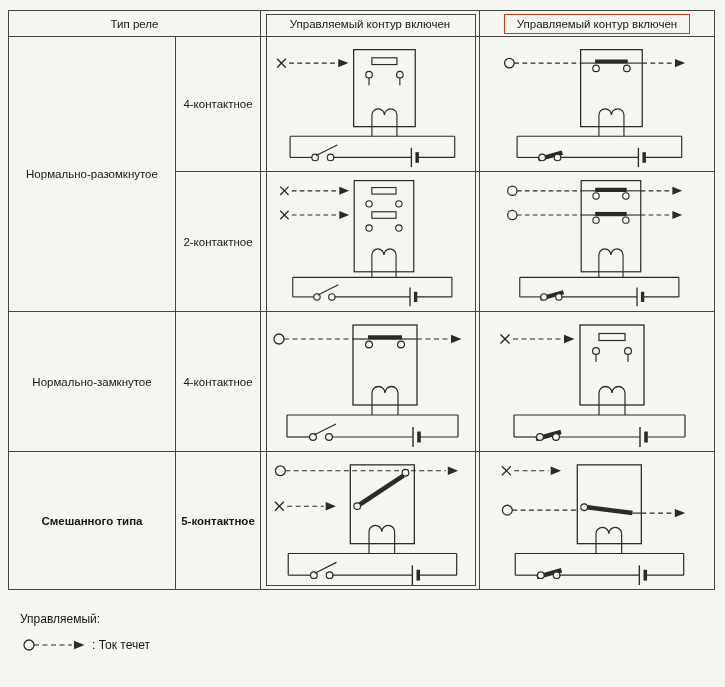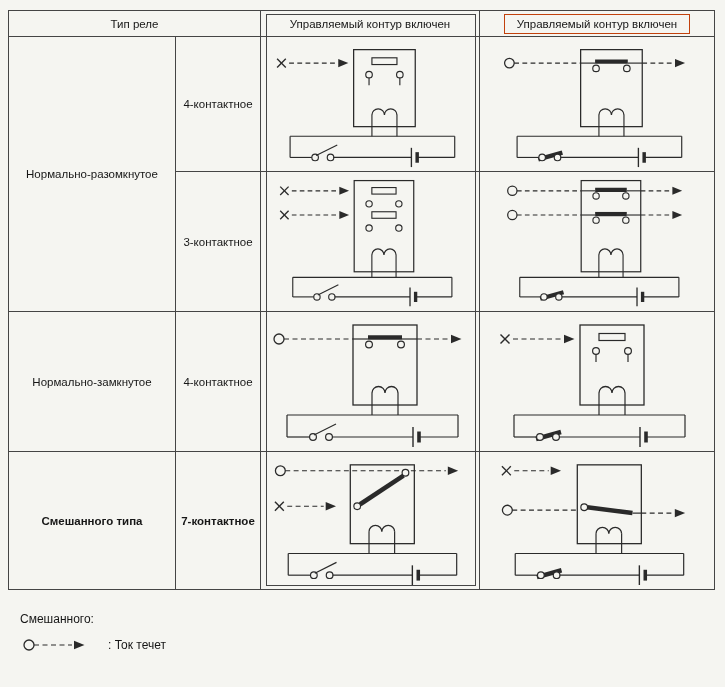--- a/index.html
+++ b/index.html
@@ -38,21 +38,21 @@
   tr.r4 .diagram-cell svg { height: 132px; }
   .col3-frame {
     position: absolute;
     left: 258px; top: 4px;
     width: 210px; height: 572px;
     border: 1px solid #454545;
     pointer-events: none;
   }
   .legend { margin: 22px 0 0 20px; }
   .legend-title { font-size: 12px; }
-  .legend-item { display: flex; align-items: center; gap: 16px; margin-top: 10px; font-size: 12px; text-align: right; }
+  .legend-item { display: flex; align-items: center; gap: 0; margin-top: 10px; font-size: 12px; text-align: right; }
   .legend-item svg { width: 72px; height: 18px; }
 </style>
 </head>
 <body>
 
 <div class="table-wrap">
   <table class="relay-table">
     <colgroup>
       <col style="width:167px">
       <col style="width:85px">
@@ -132,21 +132,21 @@
               <line x1="67" y1="122" x2="148" y2="122" stroke="#2a2a2a" stroke-width="1.2"></line>
               <line x1="148" y1="112" x2="148" y2="132" stroke="#2a2a2a" stroke-width="1.4"></line>
               <line x1="154" y1="116.5" x2="154" y2="127.5" stroke="#2a2a2a" stroke-width="3.6"></line>
               <line x1="154" y1="122" x2="193" y2="122" stroke="#2a2a2a" stroke-width="1.2"></line>
             </svg>
         </td>
       </tr>
 
       <tr class="r2">
         <td>
-          <span>3-контактное</span>
+          <span>2-контактное</span>
         </td>
         <td class="diagram-cell">
           <svg viewBox="0 0 210 144">
               <line x1="8.5" y1="12.5" x2="17.5" y2="21.5" stroke="#2a2a2a" stroke-width="1.4"></line>
               <line x1="8.5" y1="21.5" x2="17.5" y2="12.5" stroke="#2a2a2a" stroke-width="1.4"></line>
               <line x1="21" y1="17" x2="70" y2="17" stroke="#2a2a2a" stroke-width="1.2" stroke-dasharray="5 3.5"></line>
               <path d="M72,12.7 L82.5,17 L72,21.3 Z" fill="#2a2a2a"></path>
               <line x1="8.5" y1="38.5" x2="17.5" y2="47.5" stroke="#2a2a2a" stroke-width="1.4"></line>
               <line x1="8.5" y1="47.5" x2="17.5" y2="38.5" stroke="#2a2a2a" stroke-width="1.4"></line>
               <line x1="21" y1="43" x2="70" y2="43" stroke="#2a2a2a" stroke-width="1.2" stroke-dasharray="5 3.5"></line>
@@ -276,21 +276,21 @@
               <line x1="154" y1="122" x2="193" y2="122" stroke="#2a2a2a" stroke-width="1.2"></line>
             </svg>
         </td>
       </tr>
 
       <tr class="r4">
         <td>
           <span>Смешанного типа</span>
         </td>
         <td>
-          <span>7-контактное</span>
+          <span>5-контактное</span>
         </td>
         <td class="diagram-cell">
           <svg viewBox="0 0 210 134">
               <circle cx="14" cy="16" r="5" fill="#f5f5f1" stroke="#2a2a2a" stroke-width="1.3"></circle>
               <line x1="19" y1="16" x2="182" y2="16" stroke="#2a2a2a" stroke-width="1.2" stroke-dasharray="5 3.5"></line>
               <path d="M184,11.7 L194.5,16 L184,20.3 Z" fill="#2a2a2a"></path>
               <rect x="85" y="10" width="65" height="80" fill="none" stroke="#2a2a2a" stroke-width="1.3"></rect>
               <line x1="95" y1="50" x2="139" y2="21" stroke="#2a2a2a" stroke-width="4.6"></line>
               <circle cx="92" cy="52" r="3.4" fill="#f5f5f1" stroke="#2a2a2a" stroke-width="1.2"></circle>
               <circle cx="141" cy="18" r="3.4" fill="#f5f5f1" stroke="#2a2a2a" stroke-width="1.2"></circle>
@@ -344,21 +344,21 @@
               <line x1="154" y1="122" x2="193" y2="122" stroke="#2a2a2a" stroke-width="1.2"></line>
             </svg>
         </td>
       </tr>
     </tbody>
   </table>
   <div class="col3-frame"></div>
 </div>
 
 <div class="legend">
-  <div class="legend-title">Смешанного:</div>
+  <div class="legend-title">Управляемый:</div>
   <div class="legend-item">
     <svg viewBox="0 0 72 18">
         <circle cx="9" cy="9" r="5" fill="#f5f5f1" stroke="#2a2a2a" stroke-width="1.3"></circle>
         <line x1="14" y1="9" x2="52" y2="9" stroke="#2a2a2a" stroke-width="1.2" stroke-dasharray="5 3.5"></line>
         <path d="M54,4.7 L64.5,9 L54,13.3 Z" fill="#2a2a2a"></path>
       </svg>
     <span>: Ток течет</span>
   </div>
 
 </div>

